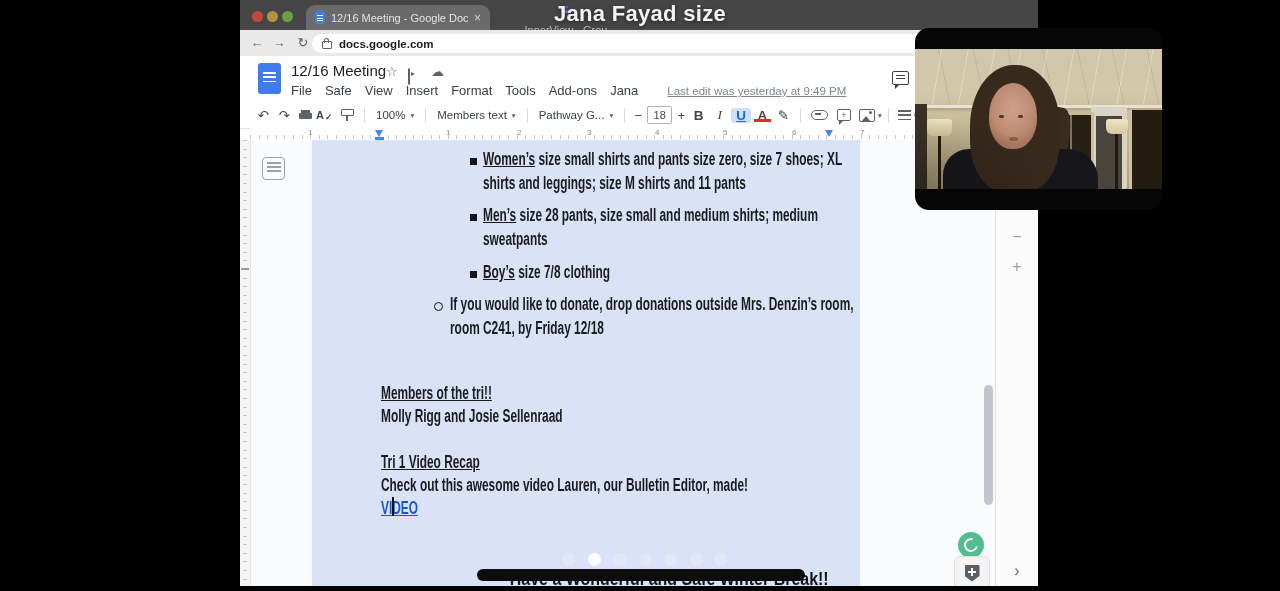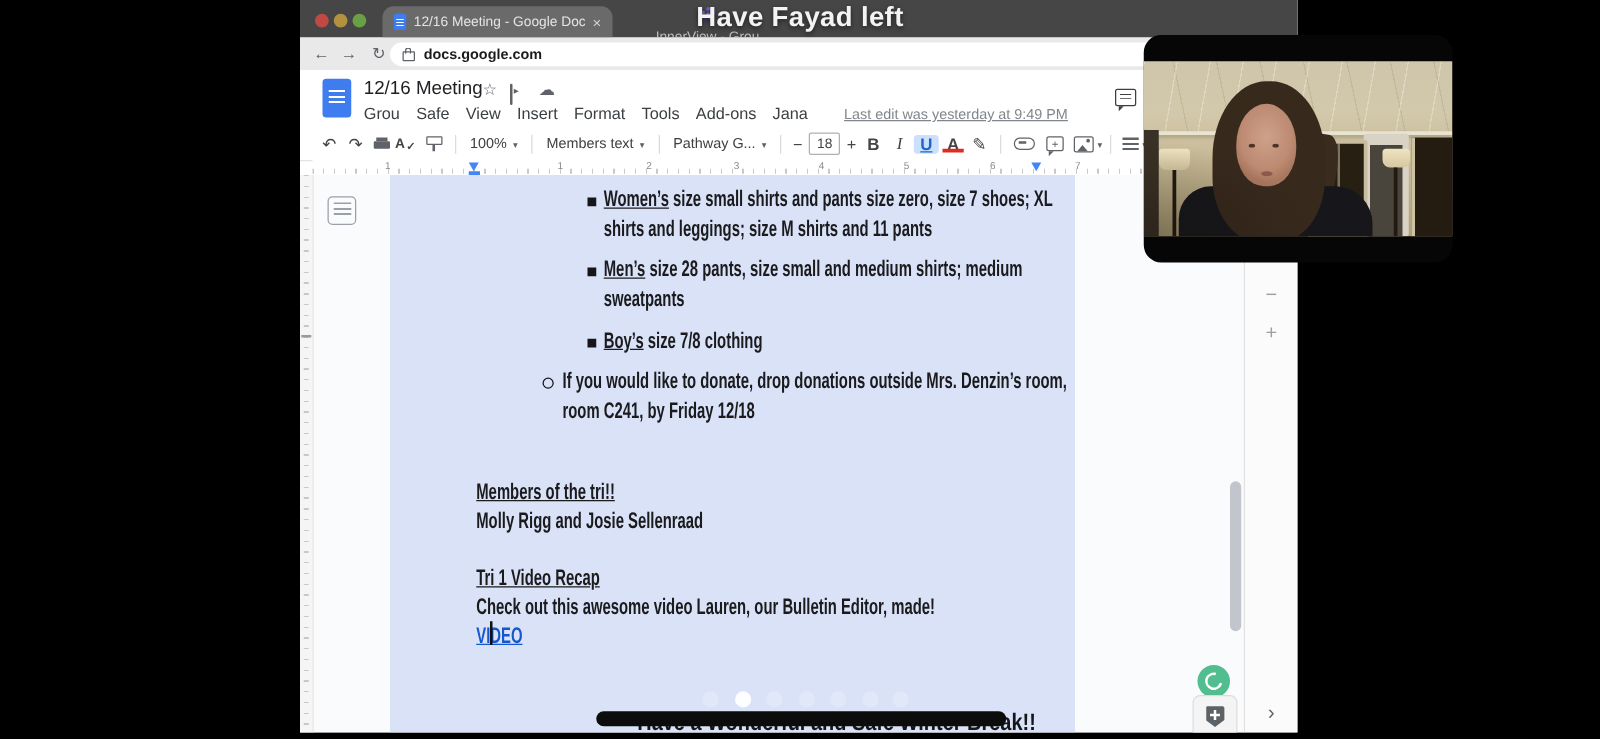--- a/index.html
+++ b/index.html
@@ -190,21 +190,21 @@
 
     <div class="dhead">
       <div class="dlogo">
           <i></i>
         </div>
       <div class="dtitle">12/16 Meeting</div>
       <span class="dh-ic" style="left:146px;">☆</span>
       <span class="dh-ic ic-folder" style="left:168px;top:11px;"></span>
       <span class="dh-ic" style="left:191px;">☁</span>
       <div class="menus">
-        <span>Grou</span>
+        <span>File</span>
         <span>Safe</span>
         <span>View</span>
         <span>Insert</span>
         <span>Format</span>
         <span>Tools</span>
         <span>Add-ons</span>
         <span>Jana</span>
         <span class="lastedit">Last edit was yesterday at 9:49 PM</span>
       </div>
       <span class="ic-comment"></span>
@@ -351,15 +351,15 @@
       <div class="torso"></div>
       <div class="hair"></div>
       <div class="face"></div>
       <span class="eye" style="left:84px;top:66px;"></span>
       <span class="eye" style="left:103px;top:66px;"></span>
       <span class="mouth"></span>
       <div class="vig"></div>
     </div>
   </div>
 
-  <div class="notif">Have Fayad left</div>
+  <div class="notif">Jana Fayad size</div>
 
 </div>
 
 </body></html>

